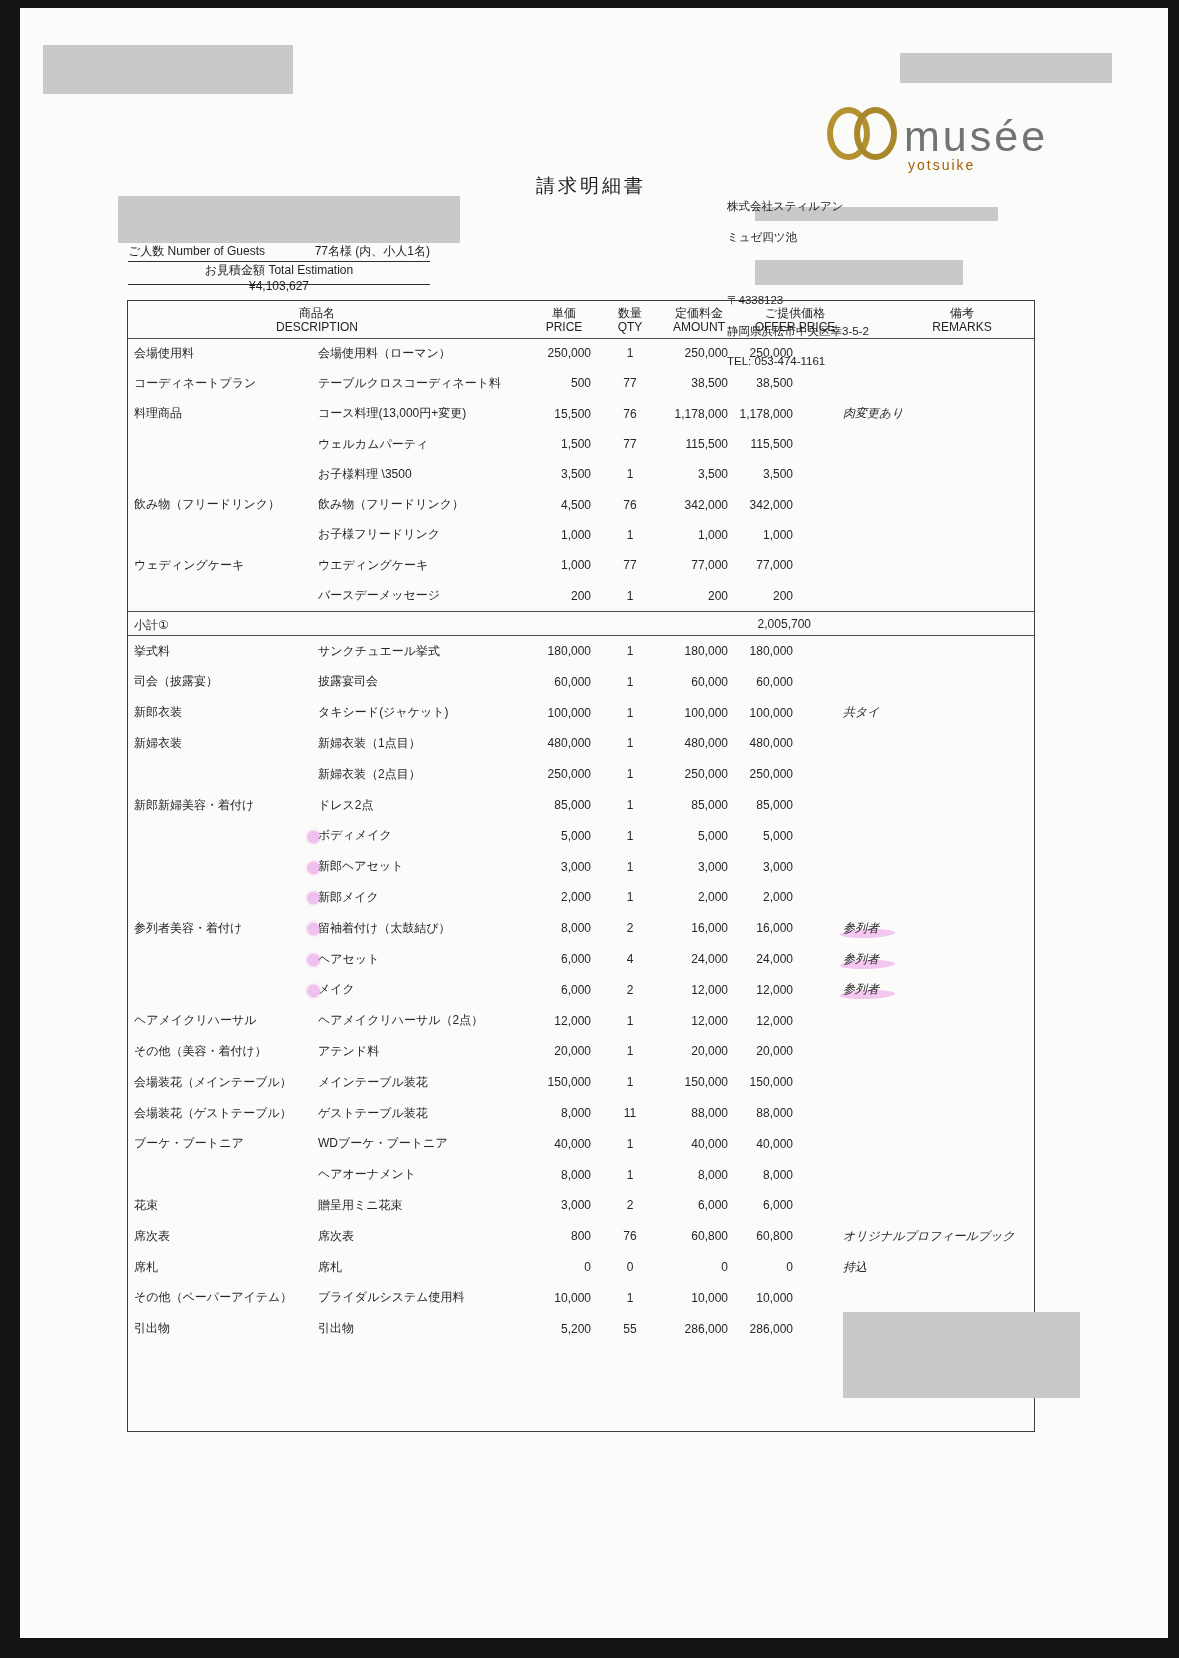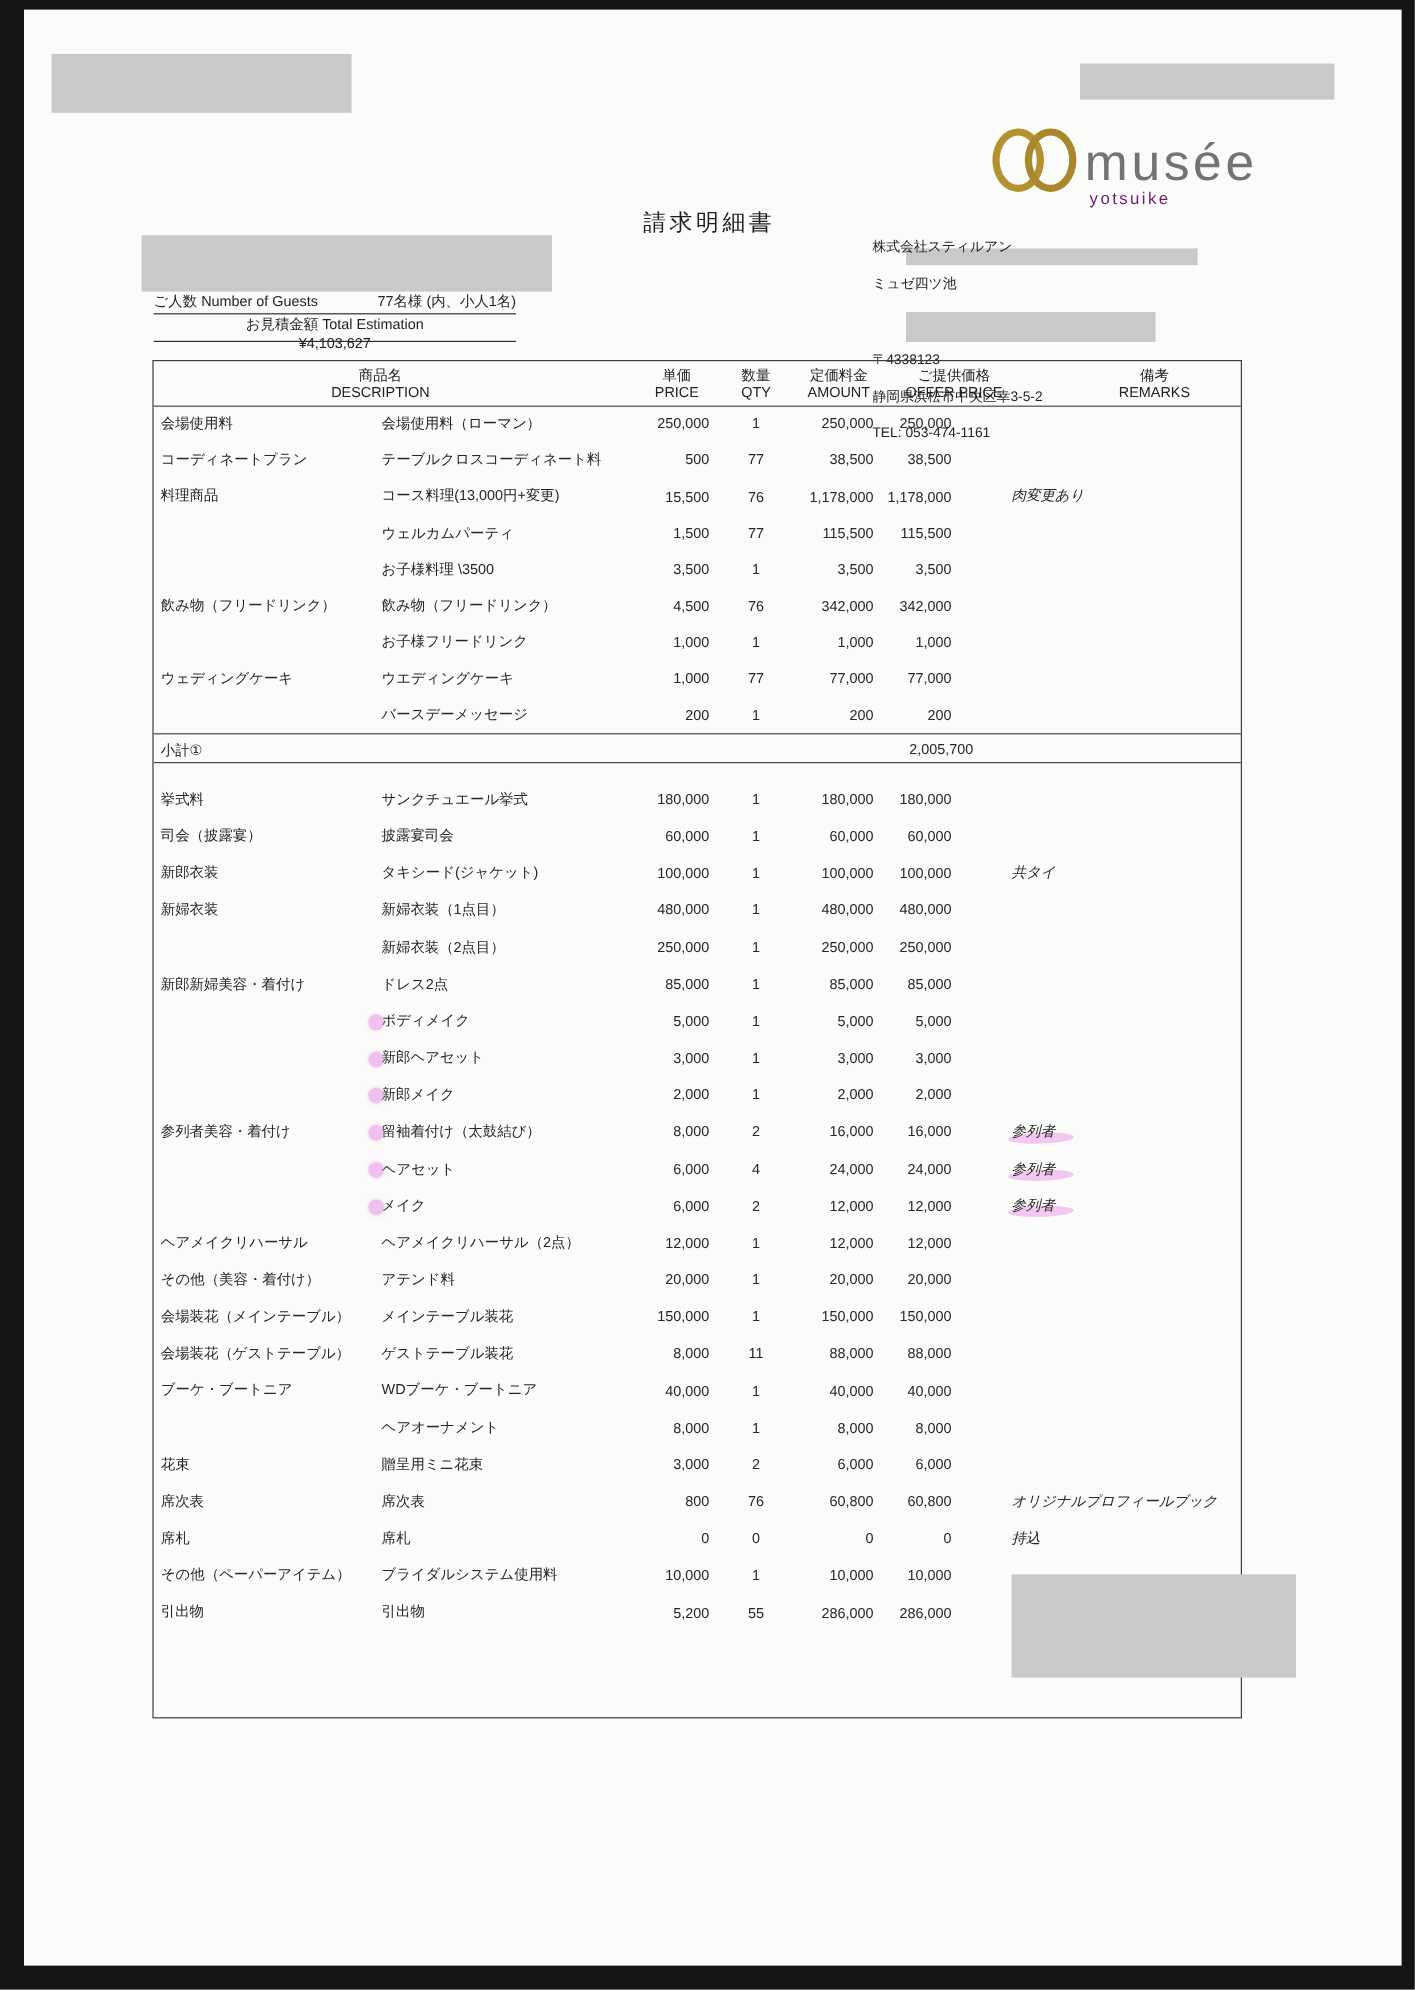--- a/index.html
+++ b/index.html
@@ -7,39 +7,39 @@
   .page{position:absolute;left:20px;top:8px;width:1148px;height:1630px;background:#fbfbfa;color:#262626;}
   .redact{position:absolute;background:#c9c9c9;}
   
   .doc-title{position:absolute;left:471px;top:117px;width:200px;text-align:center;
     font-size:19px;font-weight:normal;letter-spacing:3px;color:#1e1e1e;margin-top:48px;}
   
   .ring{position:absolute;border:6px solid #b3922f;border-radius:50%;width:31px;height:41px;background:transparent;}
   .ring.r1{left:807px;top:99px;}
   .ring.r2{left:834px;top:99px;border-color:#a8882b;}
   .brand-name{position:absolute;left:884px;top:104px;font-size:43px;letter-spacing:3px;color:#737373;font-weight:400;}
-  .brand-sub{position:absolute;left:888px;top:149px;font-size:14px;letter-spacing:2px;color:#701a75;}
+  .brand-sub{position:absolute;left:888px;top:149px;font-size:14px;letter-spacing:2px;color:#a16207;}
   
   .company{position:absolute;left:707px;top:174px;font-size:11.5px;line-height:12.5px;color:#222;}
   .company div{height:12.5px;margin-top:18px;}
   .company .gap{height:15px;}
   
   .guest{position:absolute;left:108px;top:233px;width:302px;font-size:12px;color:#1f1f1f;}
   .guest .grow{display:flex;justify-content:space-between;align-items:center;border-bottom:1.5px solid #2e2e2e;}
   .guest .grow.g1{height:20px;}
   .guest .grow.g2{height:22px;flex-direction:column;}
   
   .tbl{position:absolute;left:107px;top:292px;width:908px;height:1132px;border:1.5px solid #3d3d3d;box-sizing:border-box;font-size:12px;}
   .thead{position:absolute;left:0;top:0;width:100%;height:37px;border-bottom:1px solid #4a4a4a;}
   .th{position:absolute;top:5px;transform:translateX(-50%);text-align:center;line-height:14px;font-size:12px;color:#222;white-space:nowrap;}
   .rows-a{position:absolute;left:0;top:37px;width:100%;}
   .subtotal{position:absolute;left:0;top:309.7px;width:100%;height:25px;border-top:1px solid #4a4a4a;border-bottom:1px solid #4a4a4a;box-sizing:border-box;}
   .subtotal .lbl{position:absolute;left:6px;top:5px;}
   .subtotal .val{position:absolute;right:223px;top:5px;}
-  .rows-b{position:absolute;left:0;top:334.7px;width:100%;margin-top:15px;}
+  .rows-b{position:absolute;left:0;top:334.7px;width:100%;}
   .row{display:grid;grid-template-columns:184px 176px 103px 78px 59px 65px 240px;align-items:center;white-space:nowrap;}
   .rows-a .row{height:30.3px;}
   .rows-b .row{height:30.8px;}
   .c{overflow:visible;}
   .cat{padding-left:6px;}
   .desc{padding-left:6px;position:relative;}
   .desc.dot::before{content:"";position:absolute;left:-5px;top:55%;transform:translateY(-50%);
     width:13px;height:13px;border-radius:50%;background:rgba(232,146,228,.55);box-shadow:0 0 3px rgba(232,146,228,.5);}
   .num{text-align:right;}
   .qty{text-align:center;}

